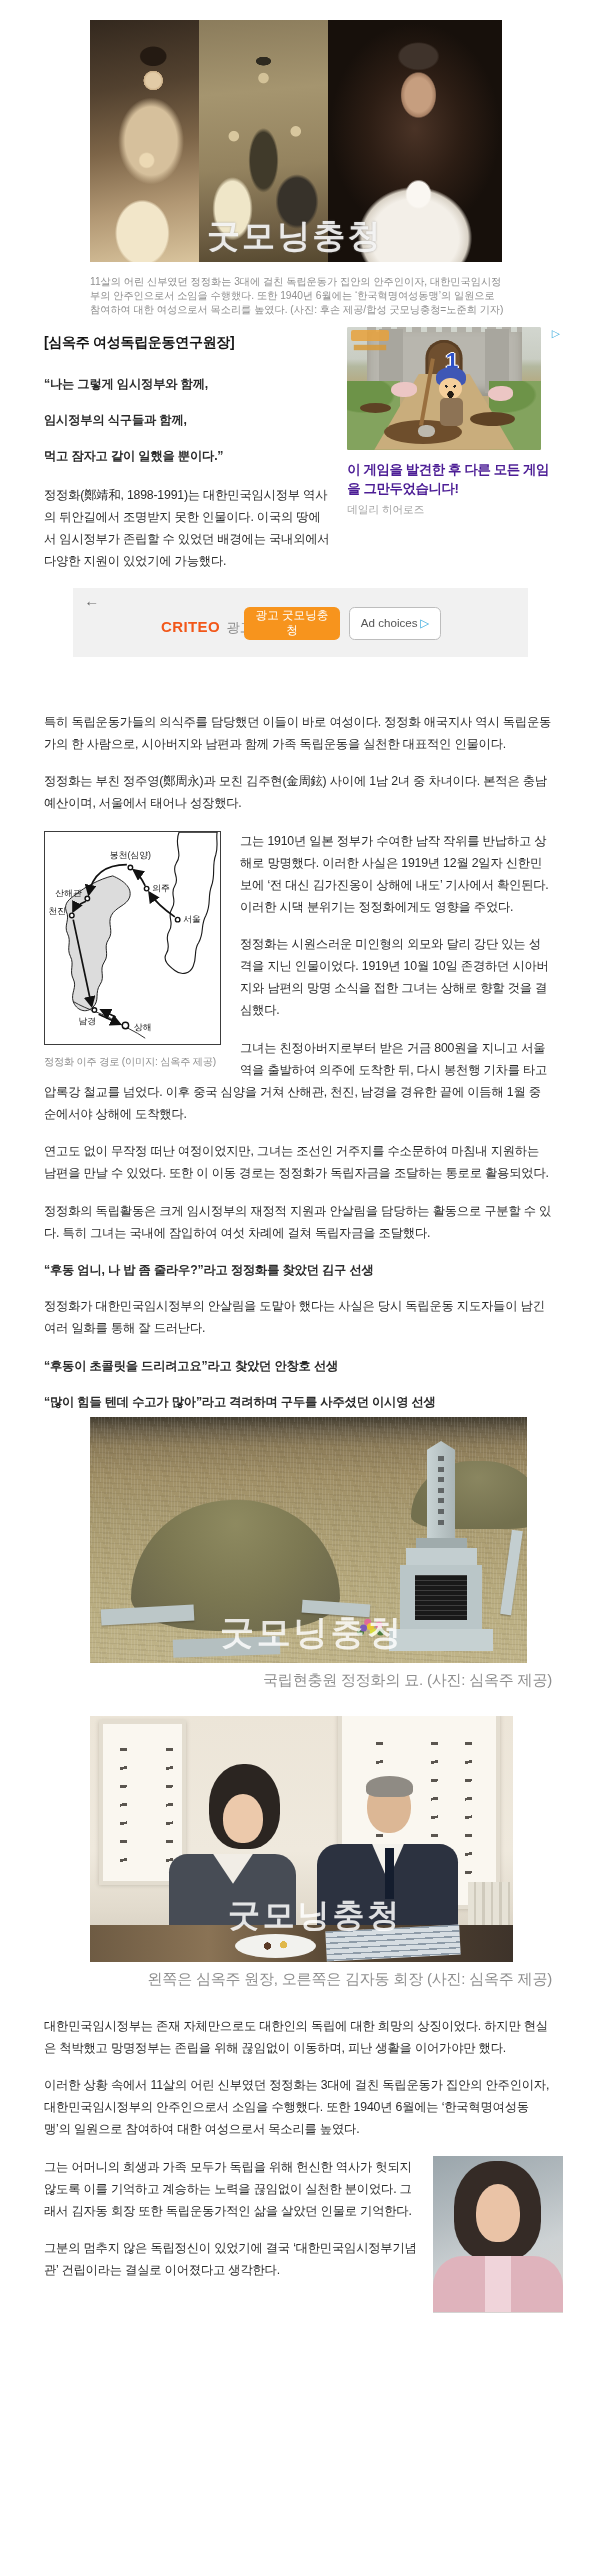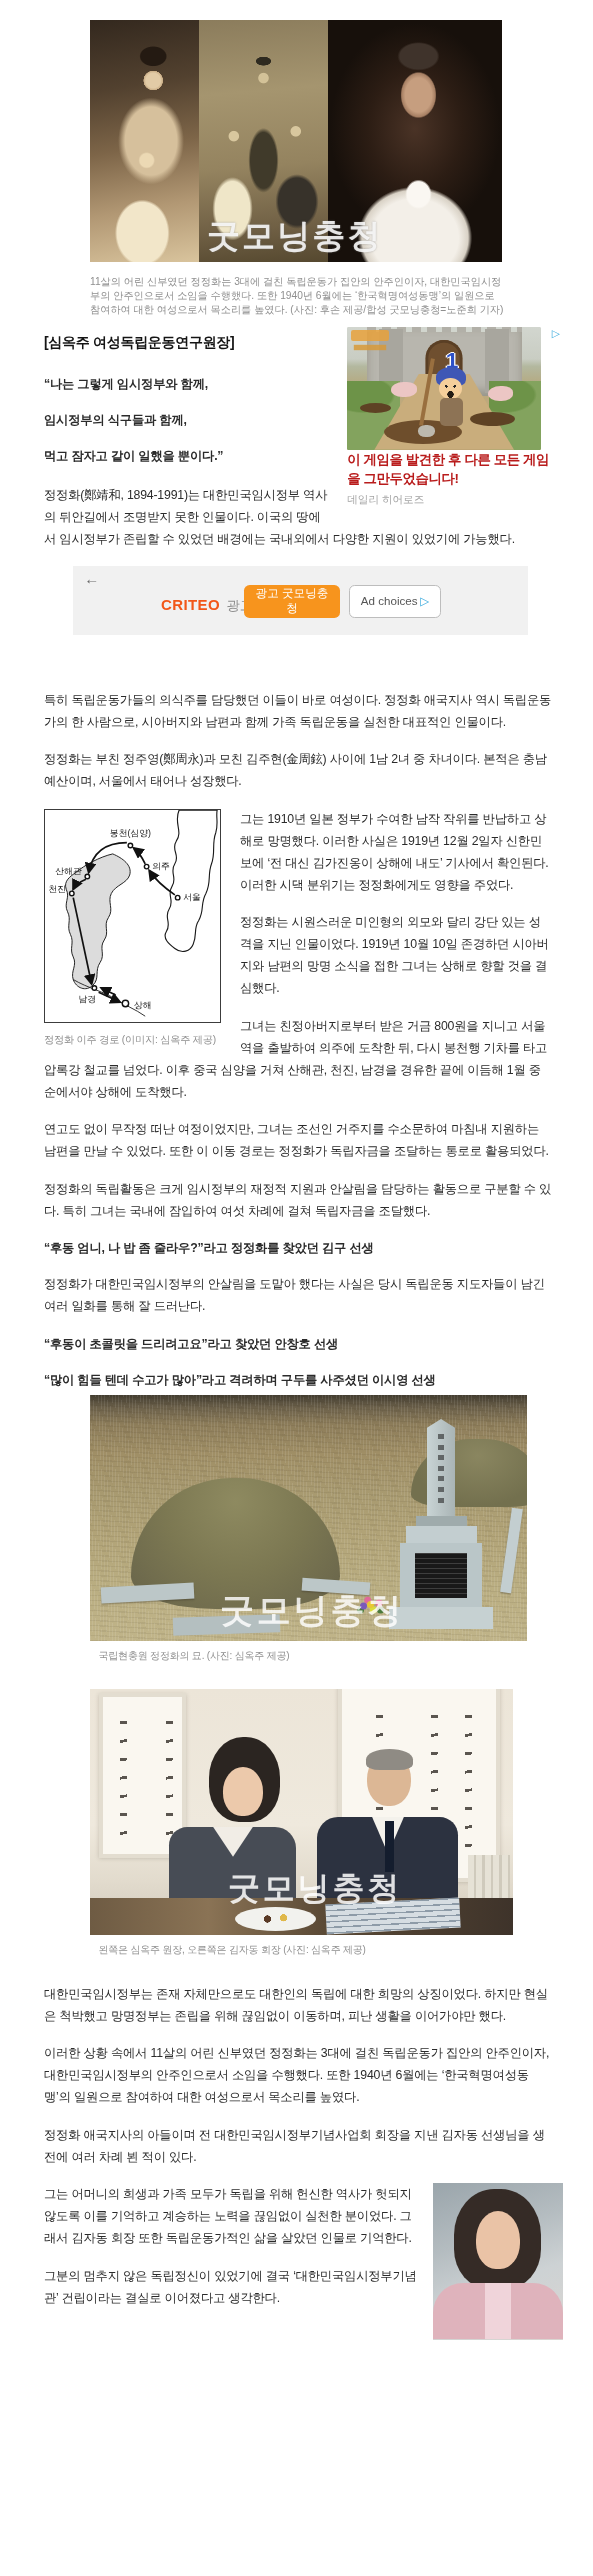--- a/index.html
+++ b/index.html
@@ -72,42 +72,42 @@
     radial-gradient(circle 2.1px at 68% 40%,#222 60%,rgba(0,0,0,0) 65%),
     radial-gradient(ellipse 5px 5.6px at 50% 78%,#241c14 60%,rgba(0,0,0,0) 66%);}
   .adi-body{position:absolute;left:10px;top:31px;width:22.6px;height:28px;background:#8d7355;border-radius:5px;}
   .adi-stick{position:absolute;left:-5.6px;top:-8.5px;width:3.5px;height:68px;background:#996f3f;transform:rotate(10deg);}
   .adi-mophead{position:absolute;left:-12.7px;top:58px;width:17px;height:12px;background:#bdb9ae;border-radius:45%;}
   .adi-badge{position:absolute;left:15.5px;top:-18.3px;font-size:22.6px;font-weight:800;color:#2e51c8;
     text-shadow:-1.4px 0 #fff,1.4px 0 #fff,0 -1.4px #fff,0 1.4px #fff;}
   .adi-logo{position:absolute;left:4.2px;top:3.5px;width:38px;height:10.6px;background:#e8a23c;border-radius:2.1px;
     box-shadow:0 12px 0 -2.8px #d89a3a;opacity:.85;}
   .ad-corner{position:absolute;right:1.4px;top:1.4px;font-size:10.6px;color:#35a8dc;line-height:10.6px;font-weight:700;}
-  .ad-title{font-size:13.4px;font-weight:700;line-height:19px;color:#b91c1c;letter-spacing:-0.4px;}
+  .ad-title{margin-top:10px;font-size:13.4px;font-weight:700;line-height:19px;color:#4c1d95;letter-spacing:-0.4px;}
   .ad-sponsor{margin-top:5.6px;font-size:10.6px;color:#a3a3a3;}
   
   .criteo-bar{margin:1.4px 0 54px 29px;width:455px;height:69px;background:#f1f1f1;position:relative;clear:none;}
   .criteo-back{position:absolute;left:11.3px;top:4.2px;font-size:15px;color:#6a6a6a;cursor:pointer;}
   .criteo-brand{position:absolute;left:88px;top:30px;white-space:nowrap;}
   .criteo-logo{color:#f25719;font-weight:800;font-size:15px;letter-spacing:0.4px;}
   .criteo-adlabel{color:#8e8e8e;font-size:13.4px;margin-left:6.3px;}
   .btn-report{position:absolute;left:171px;top:19px;width:96px;height:33px;background:#f7941d;border:none;
     border-radius:5.6px;color:#fff;font-size:11.6px;font-family:inherit;cursor:pointer;}
   .btn-adchoices{position:absolute;left:276px;top:19px;width:92px;height:33px;background:#fff;
     border:0.7px solid #bdbdbd;border-radius:5.6px;color:#555;font-size:11.6px;font-family:inherit;cursor:pointer;}
   .btn-adchoices .tri{color:#35a8dc;font-weight:700;margin-left:2.8px;}
   
   .map-fig{float:left;width:176px;margin:1.4px 20px 10px 0;}
   .map-svg{display:block;width:175px;height:212px;border:0.7px solid #3c3c3c;background:#fff;}
   .map-caption{margin-top:10px;font-size:10.2px;color:#8f8f8f;letter-spacing:-0.2px;}
   .map-label{font-size:12.5px;fill:#161616;font-family:"Liberation Sans","DejaVu Sans",sans-serif;}
   
   .photo-fig{margin:0 0 25.4px 46px;}
   .fig-first{margin-top:-10px;}
-  .photo-caption{margin:8.5px 0 0 8.5px;font-size:10px;color:#8f8f8f;letter-spacing:-0.2px;}
+  .photo-caption{margin:8.5px 0 0 8.5px;font-size:15px;color:#8f8f8f;letter-spacing:-0.2px;text-align:right;}
   .grave{width:437px;height:246px;position:relative;overflow:hidden;
     background:linear-gradient(180deg,#433d30 0%,#6b604a 5%,#8d7d5a 12%,#a08f66 24%,#a89a70 40%,#b2a478 58%,#baae82 78%,#c0b489 100%);}
   .grave:before{content:"";position:absolute;inset:0;background:
     repeating-linear-gradient(88deg,rgba(255,255,255,.09) 0 0.7px,rgba(0,0,0,0) 0.7px 2.8px),
     repeating-linear-gradient(3deg,rgba(40,30,15,.07) 0 1.4px,rgba(0,0,0,0) 1.4px 5px);}
   .grave-mound{position:absolute;left:41px;top:83px;width:209px;height:131px;
     background:radial-gradient(ellipse at 50% 18%,#8e8a60 0%,#7c7852 48%,#67634a 100%);
     border-radius:50% 50% 42% 42% / 78% 78% 26% 26%;}
   .grave-mound2{position:absolute;right:-18.3px;top:44px;width:134px;height:68px;
     background:radial-gradient(ellipse at 50% 25%,#8a8660 0%,#73704e 70%);border-radius:50% 50% 30% 30%/ 90% 90% 20% 20%;}
@@ -214,21 +214,21 @@
     <div class="ad-title">이 게임을 발견한 후 다른 모든 게임을 그만두었습니다!</div>
     <div class="ad-sponsor">데일리 히어로즈</div>
   </div>
 
   <div class="a-heading">[심옥주 여성독립운동연구원장]</div>
 
   <p class="para quote q-mt">“나는 그렇게 임시정부와 함께,</p>
   <p class="para quote">임시정부의 식구들과 함께,</p>
   <p class="para quote">먹고 잠자고 같이 일했을 뿐이다.”</p>
 
-  <p class="para q-mt">정정화(鄭靖和, 1894-1991)는 대한민국임시정부 역사의 뒤안길에서 조명받지 못한 인물이다. 이국의 땅에서 임시정부가 존립할 수 있었던 배경에는 국내외에서 다양한 지원이 있었기에 가능했다.</p>
+  <p class="para q-mt">정정화(鄭靖和, 1898-1991)는 대한민국임시정부 역사의 뒤안길에서 조명받지 못한 인물이다. 이국의 땅에서 임시정부가 존립할 수 있었던 배경에는 국내외에서 다양한 지원이 있었기에 가능했다.</p>
 
   <div class="criteo-bar">
     <span class="criteo-back">←</span>
     <span class="criteo-brand"><span class="criteo-logo">CRITEO</span><span class="criteo-adlabel">광고</span></span>
     <button class="btn-report">광고 굿모닝충청</button>
     <button class="btn-adchoices"><span>Ad choices</span><span class="tri">▷</span></button>
   </div>
 
   <p class="para">특히 독립운동가들의 의식주를 담당했던 이들이 바로 여성이다. 정정화 애국지사 역시 독립운동가의 한 사람으로, 시아버지와 남편과 함께 가족 독립운동을 실천한 대표적인 인물이다.</p>
   <p class="para">정정화는 부친 정주영(鄭周永)과 모친 김주현(金周鉉) 사이에 1남 2녀 중 차녀이다. 본적은 충남 예산이며, 서울에서 태어나 성장했다.</p>
@@ -325,21 +325,20 @@
         <div class="mt-plate"></div>
         <div class="mt-papers"></div>
       </div>
       <div class="wm-meeting">굿모닝충청</div>
     </div>
     <div class="photo-caption">왼쪽은 심옥주 원장, 오른쪽은 김자동 회장 (사진: 심옥주 제공)</div>
   </div>
 
   <p class="para">대한민국임시정부는 존재 자체만으로도 대한인의 독립에 대한 희망의 상징이었다. 하지만 현실은 척박했고 망명정부는 존립을 위해 끊임없이 이동하며, 피난 생활을 이어가야만 했다.</p>
   <p class="para">이러한 상황 속에서 11살의 어린 신부였던 정정화는 3대에 걸친 독립운동가 집안의 안주인이자, 대한민국임시정부의 안주인으로서 소임을 수행했다. 또한 1940년 6월에는 ‘한국혁명여성동맹’의 일원으로 참여하여 대한 여성으로서 목소리를 높였다.</p>
-  <p class="para">정정화 애국지사의 아들이며 전 대한민국임시정부기념사업회 회장을 지낸 김자동 선생님을 생전에 여러 차례 뵌 적이 있다.</p>
 
   <div class="portrait-fig">
     <div class="portrait">
       <div class="pt-hair"></div>
       <div class="pt-face"></div>
       <div class="pt-body"></div>
     </div>
 
   </div>
 

